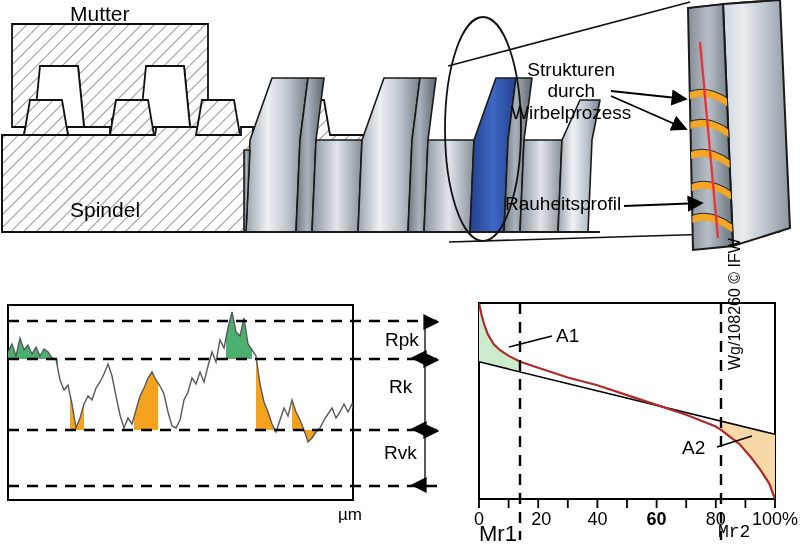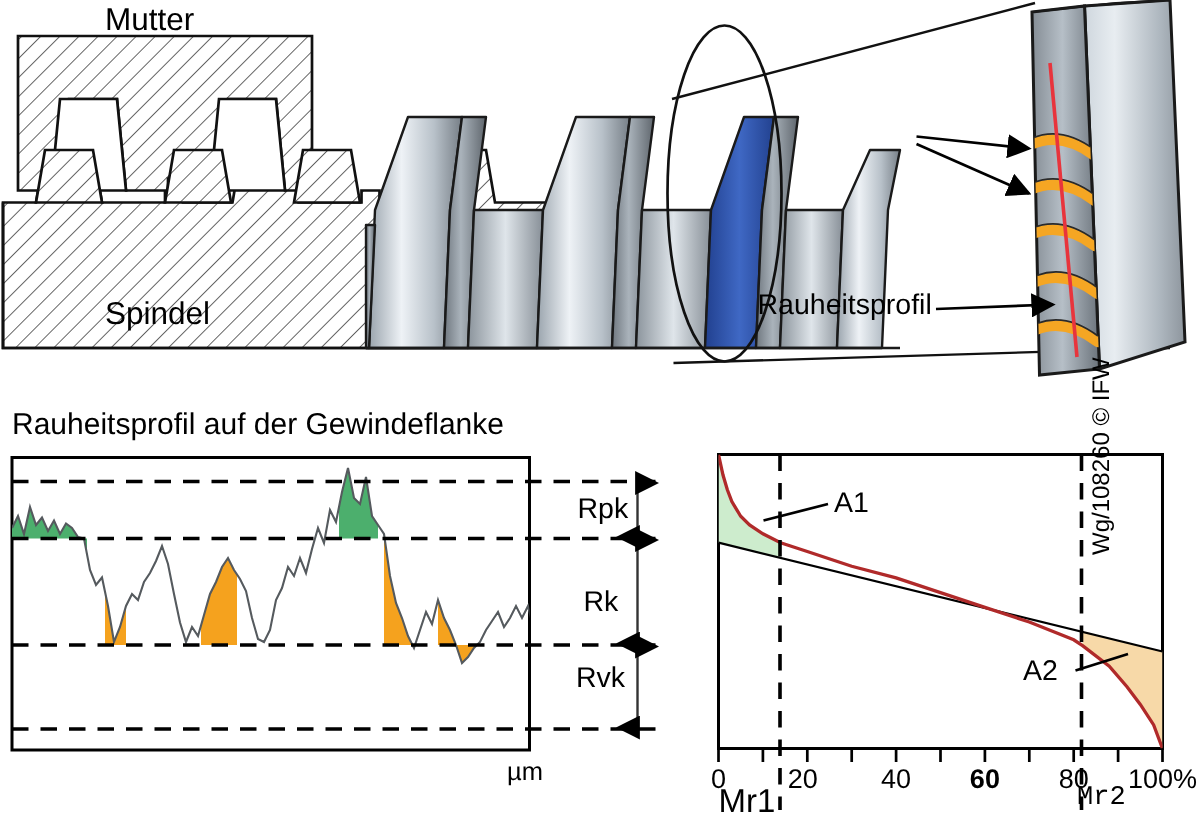--- a/index.html
+++ b/index.html
@@ -33,21 +33,21 @@
     line-height: 1.12;
   }
   .lbl-mutter   { left: 70px;  top: 2px;   font-size: 21px; }
   .lbl-spindel  { left: 70px;  top: 198px; font-size: 21px; }
   .lbl-struk    { left: 511px; top: 59px;  font-size: 19px; text-align: center; }
   .lbl-rauh-det { left: 505px; top: 193px; font-size: 19px; }
   .lbl-title-l  { left: 8px;   top: 272px; font-size: 20px; }
   .lbl-title-r  { left: 528px; top: 272px; font-size: 20px; }
   .lbl-um       { left: 338px; top: 505px; font-size: 17px; }
   .lbl-rpk      { left: 385px; top: 329px; font-size: 19px; }
-  .lbl-rk       { left: 389px; top: 391px; font-size: 19px; }
+  .lbl-rk       { left: 389px; top: 376px; font-size: 19px; }
   .lbl-rvk      { left: 384px; top: 442px; font-size: 19px; }
   .lbl-a1       { left: 556px; top: 325px; font-size: 19px; }
   .lbl-a2       { left: 682px; top: 437px; font-size: 19px; }
   .tick-lbl     { position: absolute; font-size: 18px; color:#000; }
   .lbl-mr1      { left: 479px; top: 522px; font-size: 22px; text-align: center; }
   .lbl-mr2      { left: 718px; top: 522px; font-size: 18px; font-family: Liberation Mono, monospace; }
   .lbl-credit   {
     position: absolute;
     left: 726px; top: 370px;
     width: 140px;
@@ -264,38 +264,40 @@
 
       <g stroke="#000" stroke-width="1.8" fill="none">
         <path d="M552,336 L509,347"></path>
         <path d="M717,447 L752,436"></path>
       </g>
     </g>
   </svg>
 
   <div class="lbl lbl-mutter">Mutter</div>
   <div class="lbl lbl-spindel">Spindel</div>
+  <div class="lbl lbl-struk">Strukturen
+durch
+Wirbelprozess</div>
   <div class="lbl lbl-rauh-det">Rauheitsprofil</div>
 
-  <div class="lbl lbl-title-l">Rauheitsprofil auf der Gewindeflanke</div>
   <div class="lbl lbl-um">µm</div>
 
   <div class="lbl lbl-rpk">Rpk</div>
   <div class="lbl lbl-rk">Rk</div>
   <div class="lbl lbl-rvk">Rvk</div>
 
   <div class="lbl lbl-a1">A1</div>
   <div class="lbl lbl-a2">A2</div>
 
   <div class="lbl lbl-mr1">Mr1</div>
   <div class="lbl lbl-mr2">Mr2</div>
 
   <div id="xticklabels">
       <div class="tick-lbl" style="left: 466px; top: 509px; width: 26px; text-align: center;">0</div>
-      <div class="tick-lbl" style="left: 525.2px; top: 509px; width: 26px; text-align: left;">20</div>
+      <div class="tick-lbl" style="left: 525.2px; top: 509px; width: 26px; text-align: right;">20</div>
       <div class="tick-lbl" style="left: 584.4px; top: 509px; width: 26px; text-align: center;">40</div>
       <div class="tick-lbl" style="left: 643.6px; top: 509px; width: 26px; text-align: center; font-weight: bold;">60</div>
       <div class="tick-lbl" style="left: 702.8px; top: 509px; width: 26px; text-align: center;">80</div>
       <div class="tick-lbl" style="left: 749px; top: 509px; width: 52px; text-align: center;">100%</div>
     </div>
 
   <div class="lbl-credit">Wg/108260 © IFW</div>
 
 </div>
 

